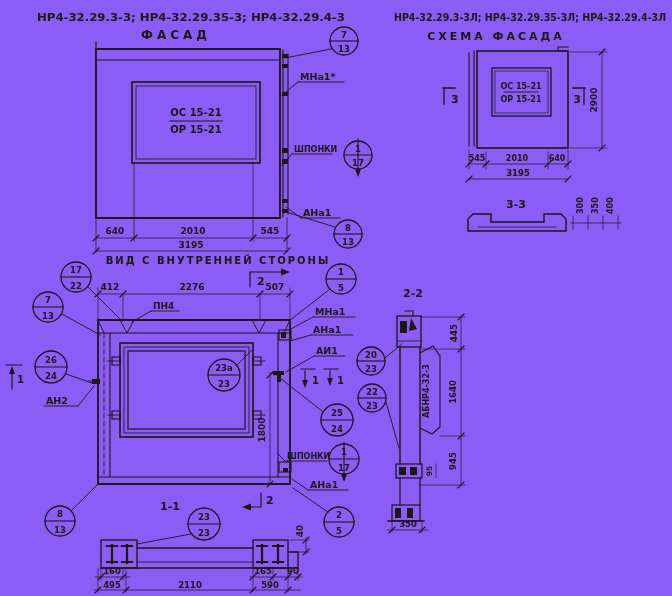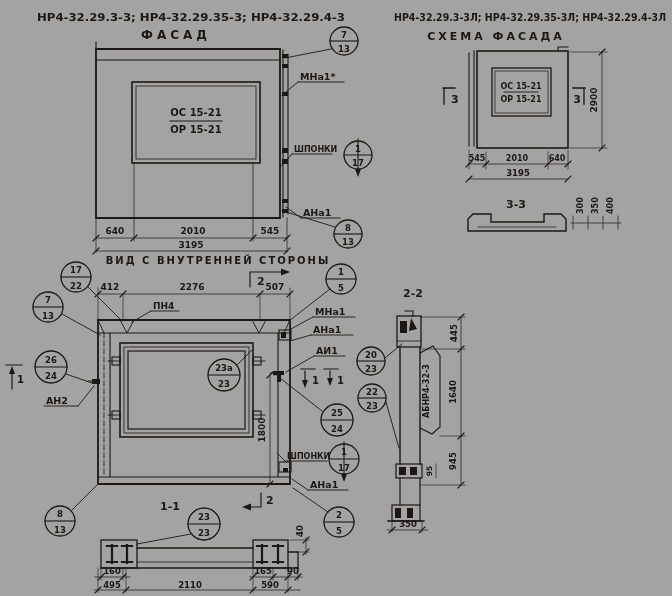--- a/index.html
+++ b/index.html
@@ -1,16 +1,16 @@
 <!DOCTYPE html>
 <html><head>
 <meta charset="utf-8">
 <style>
   html,body{margin:0;padding:0;background:#e8e8e4;}
-  #sheet{width:672px;height:596px;background:#a3a3a3;position:relative;overflow:hidden;}
+  #sheet{width:672px;height:596px;background:#8b5cf6;position:relative;overflow:hidden;}
   svg text{font-family:"DejaVu Sans",sans-serif;font-weight:bold;fill:#1d1813;}
   .ln{fill:none;stroke:#1d1813;stroke-width:1.1;stroke-linecap:square;}
   .w06{stroke-width:.6}.w07{stroke-width:.7}.w08{stroke-width:.8}.w09{stroke-width:.9}
   .w12{stroke-width:1.2}.w13{stroke-width:1.3}.w14{stroke-width:1.4}.w16{stroke-width:1.6}.w18{stroke-width:1.8}
   .dash{stroke-dasharray:5 3}
   .ink{fill:#1d1813;stroke:none}
   .t7{font-size:7.5px}.t8{font-size:8px}.t85{font-size:8.5px}.t9{font-size:9px}
   .t95{font-size:9.5px}.t10{font-size:10px}.t11{font-size:11px}.t12{font-size:12px}
   .mid{text-anchor:middle}
   .ls2{letter-spacing:2px}.ls3{letter-spacing:3px}.ls4{letter-spacing:4px}

